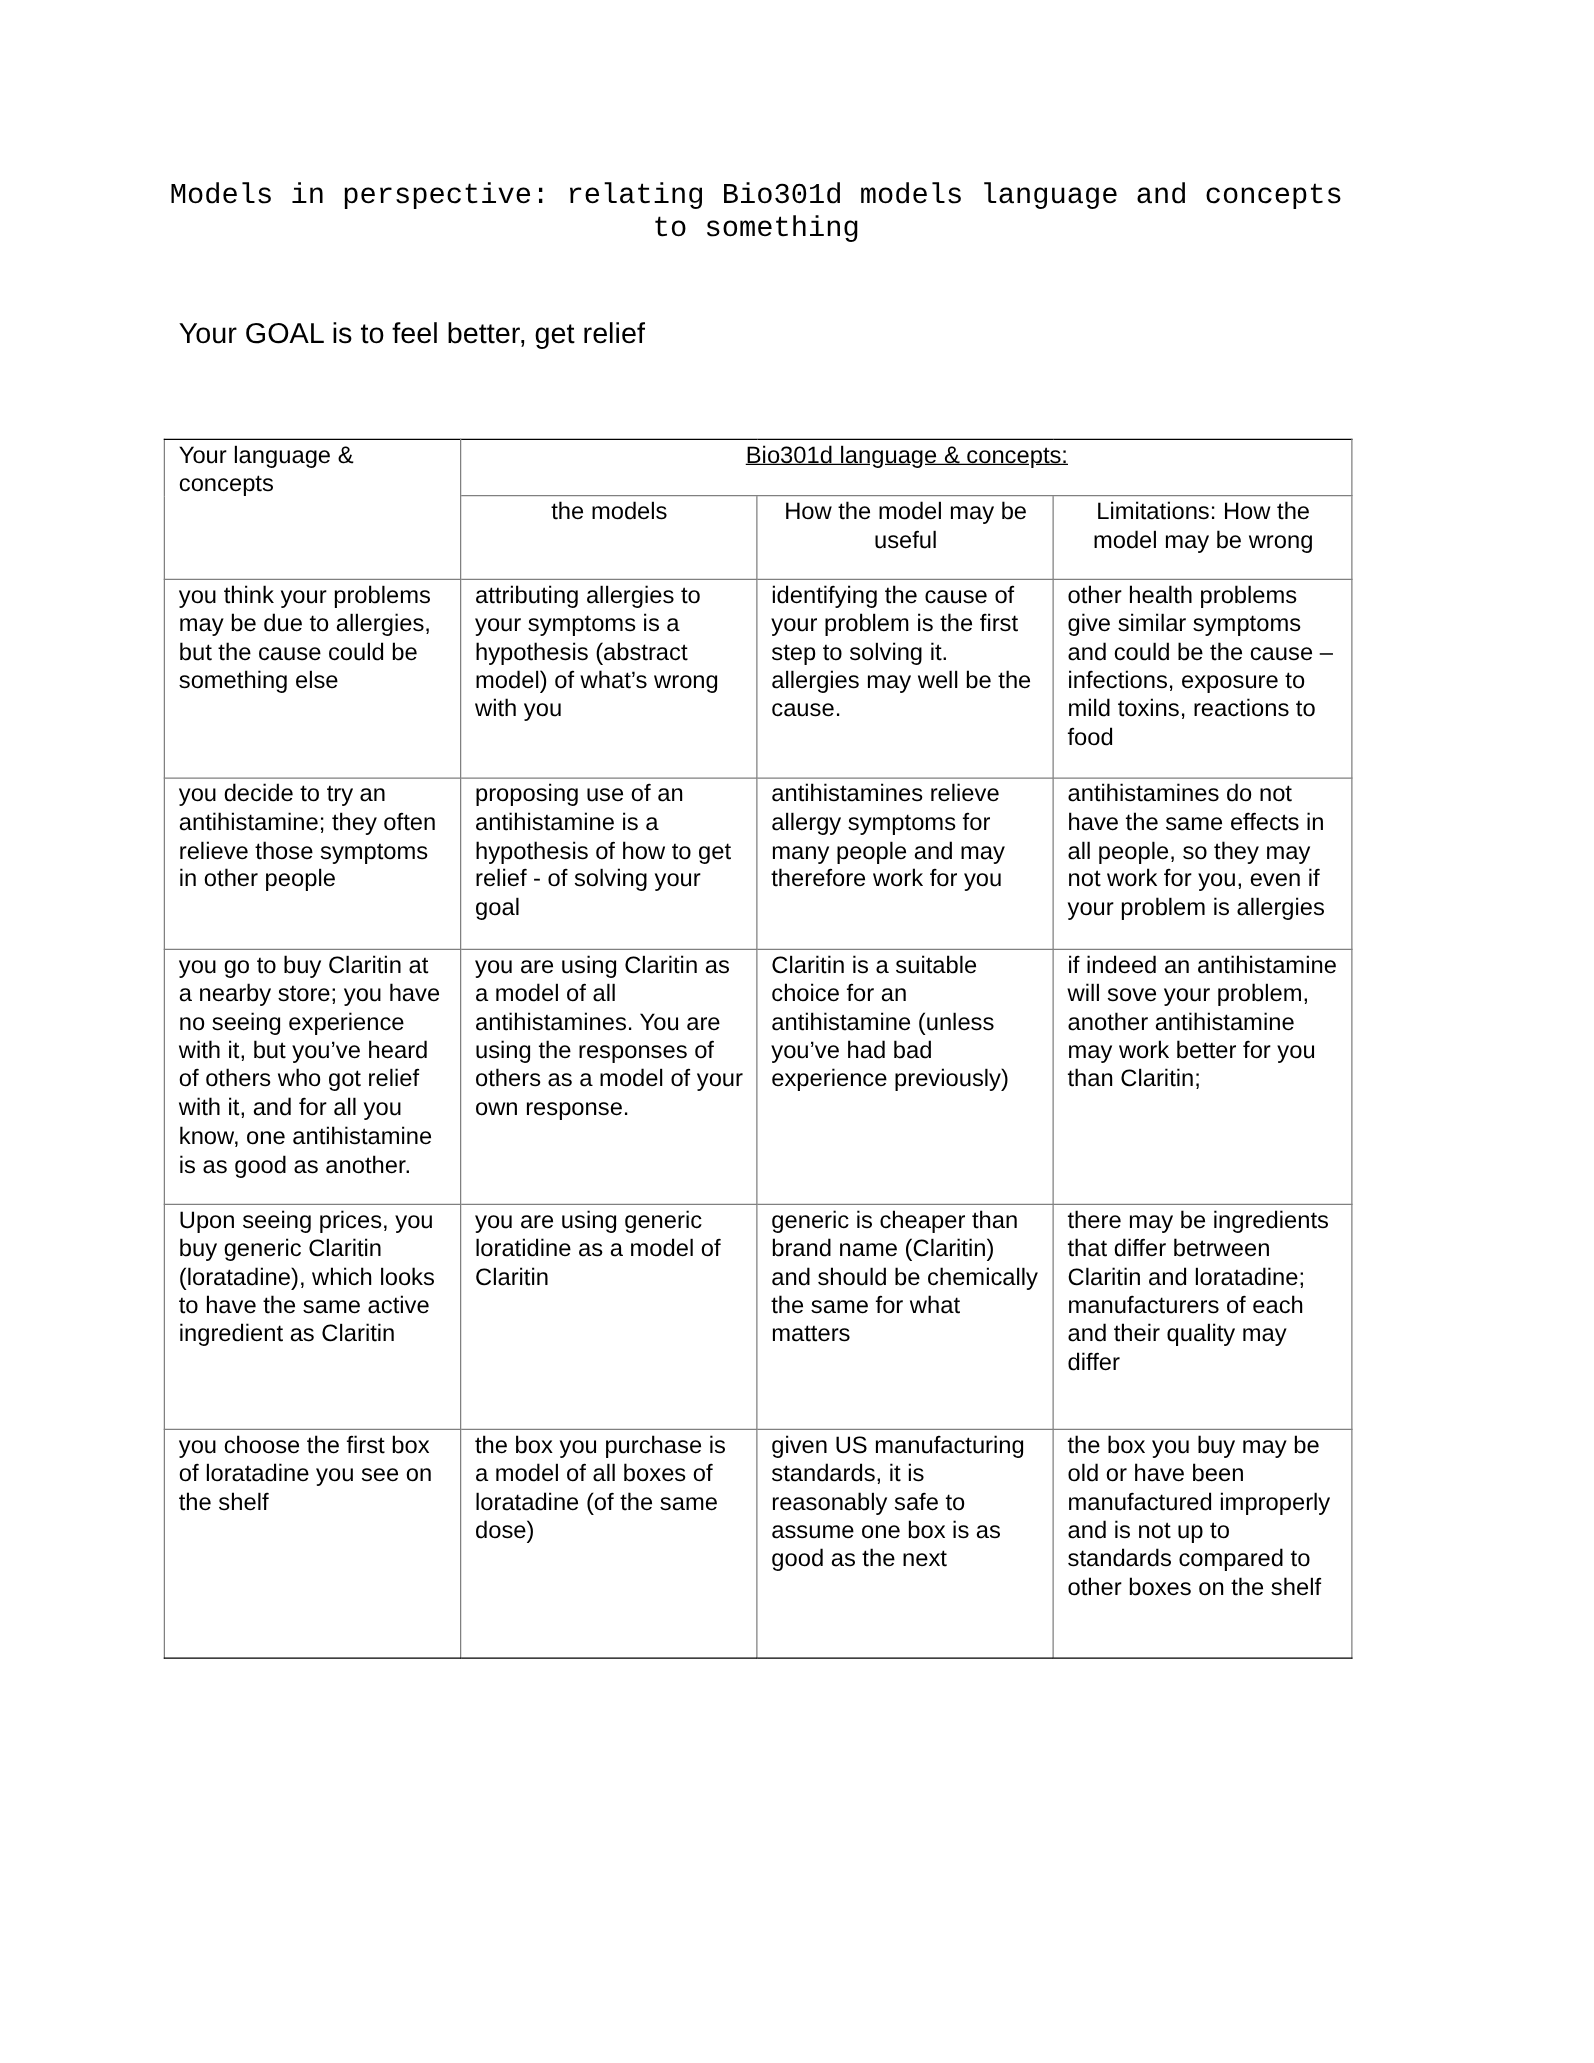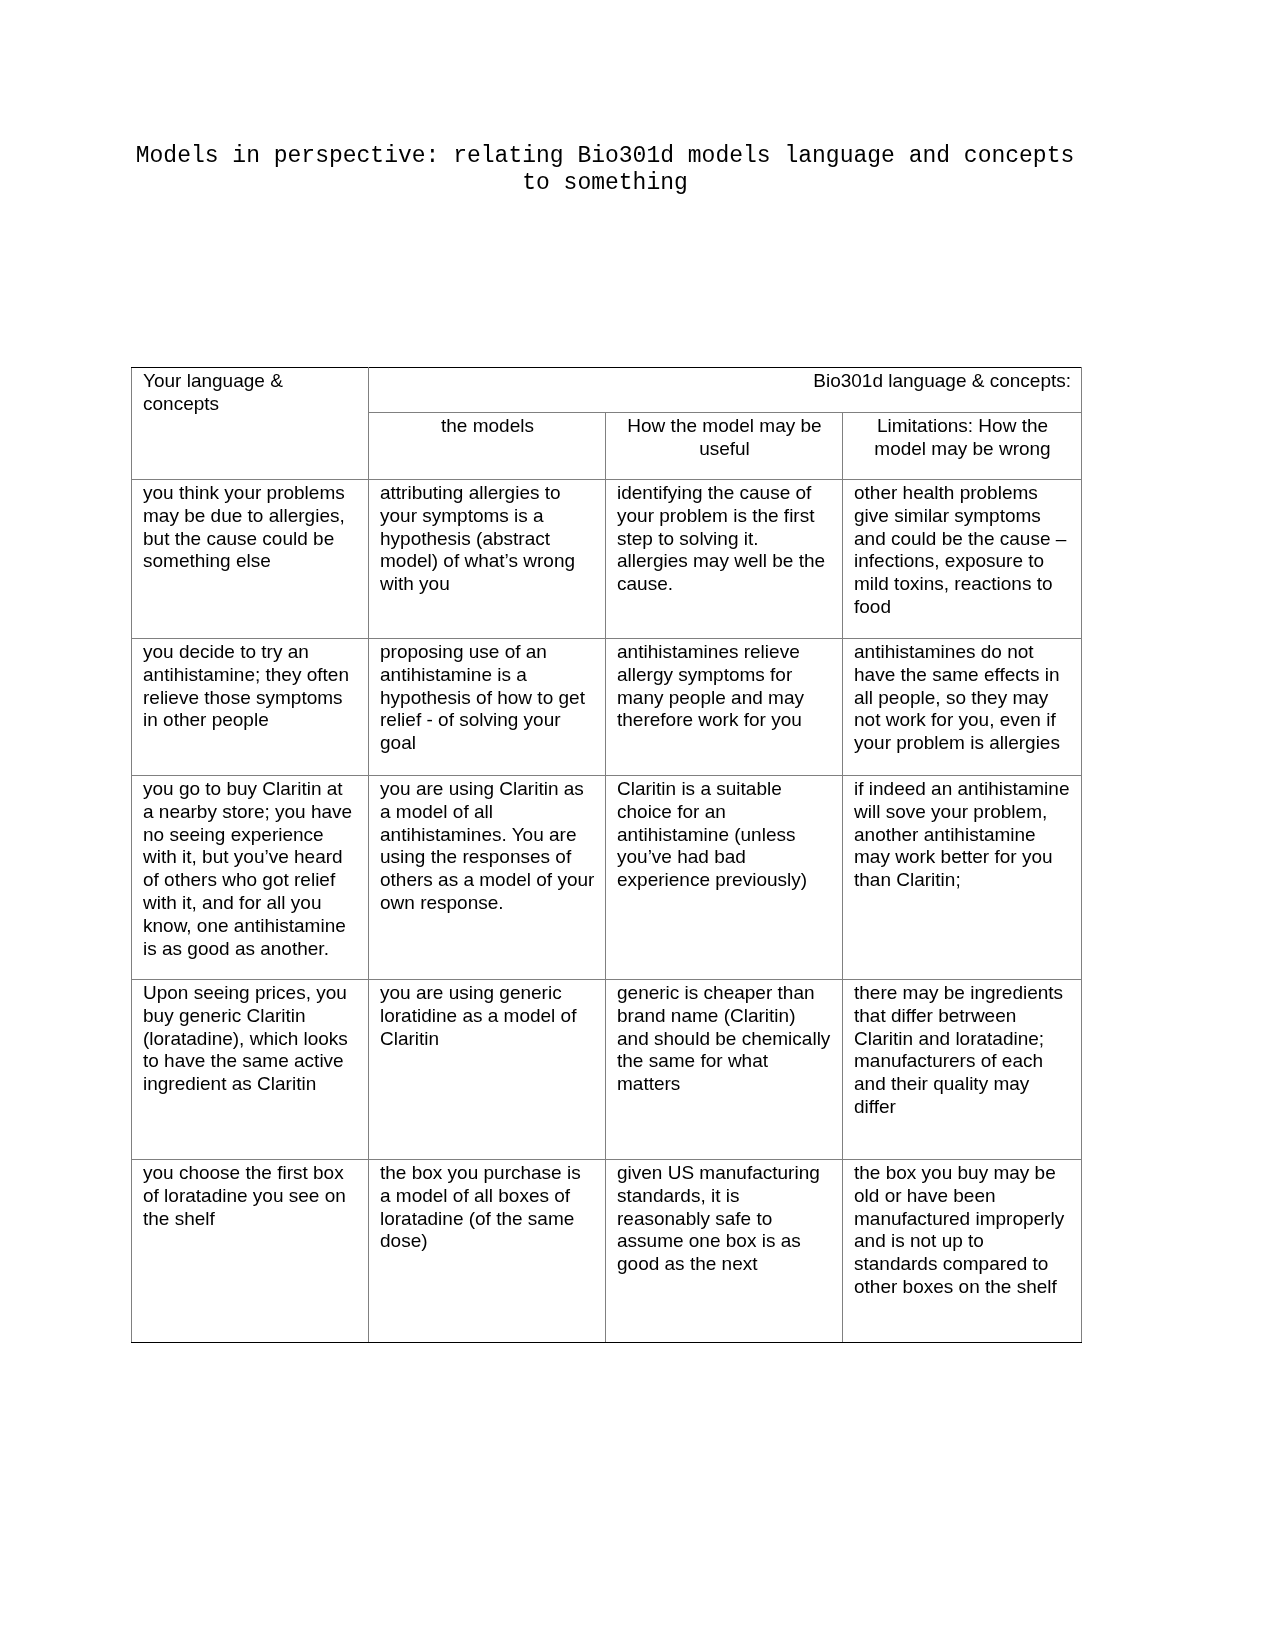--- a/index.html
+++ b/index.html
@@ -1,43 +1,44 @@
 <!DOCTYPE html>
 <html><head>
 <meta charset="utf-8">
 <style>
   html, body { margin: 0; padding: 0; background: #ffffff; }
   body { width: 1275px; height: 1650px; position: relative; font-family: "Liberation Sans", "DejaVu Sans", sans-serif; color: #000; }
   .title { position: absolute; top: 143px; left: 130px; width: 950px; text-align: center; font-size: 23px; line-height: 27px; font-family: Liberation Mono, monospace; }
   .intro { position: absolute; top: 253px; left: 143px; font-size: 23px; line-height: 27px; }
-  table.grid { position: absolute; top: 367px; left: 131px; width: 950px; border-collapse: collapse; table-layout: fixed; font-size: 19px; line-height: 22.8px; }
+  table.grid { position: absolute; top: 351px; left: 131px; width: 950px; border-collapse: collapse; table-layout: fixed; font-size: 19px; line-height: 22.8px; }
   table.grid td { vertical-align: top; padding: 2px 10px 0 11px; border: 1.5px solid #808080; }
   col.c1 { width: 237px; } col.c2 { width: 237px; } col.c3 { width: 237px; } col.c4 { width: 239px; }
   td.outer-left { border-left: 1.5px solid #000; }
   td.outer-right { border-right: 1.5px solid #000; }
   tr.top td { border-top: 1.5px solid #000; }
-  td.group-head { text-align: right; height: 42px; border-bottom: 1px dotted #888; }
+  td.group-head { text-align: center; height: 42px; border-bottom: 1px dotted #888; text-decoration: underline; }
   td.sub-head { height: 64px; border-top: 1px dotted #888; text-align: center; }
   td.sub-head.dotted-l { border-left: 1px dotted #888; }
   tr.r1 td { height: 156px; }
   tr.r2 td { height: 134px; }
   tr.r3 td { height: 201px; }
   tr.r4 td { height: 177px; }
   tr.r5 td { height: 180px; }
   tr.last td { border-bottom: 1.5px solid #000; }
   tr.dark-top td { border-top: 1.5px solid #333; }
 </style>
 </head>
 <body>
 
 <div class="title">
   <div>Models in perspective:  relating Bio301d models language and concepts to something</div>
 </div>
 
 <div class="intro">
+  <div>Your GOAL is to feel better, get relief</div>
 </div>
 
 <table class="grid">
   <colgroup>
       <col class="c1">
       <col class="c2">
       <col class="c3">
       <col class="c4">
     </colgroup>
   <tbody>

